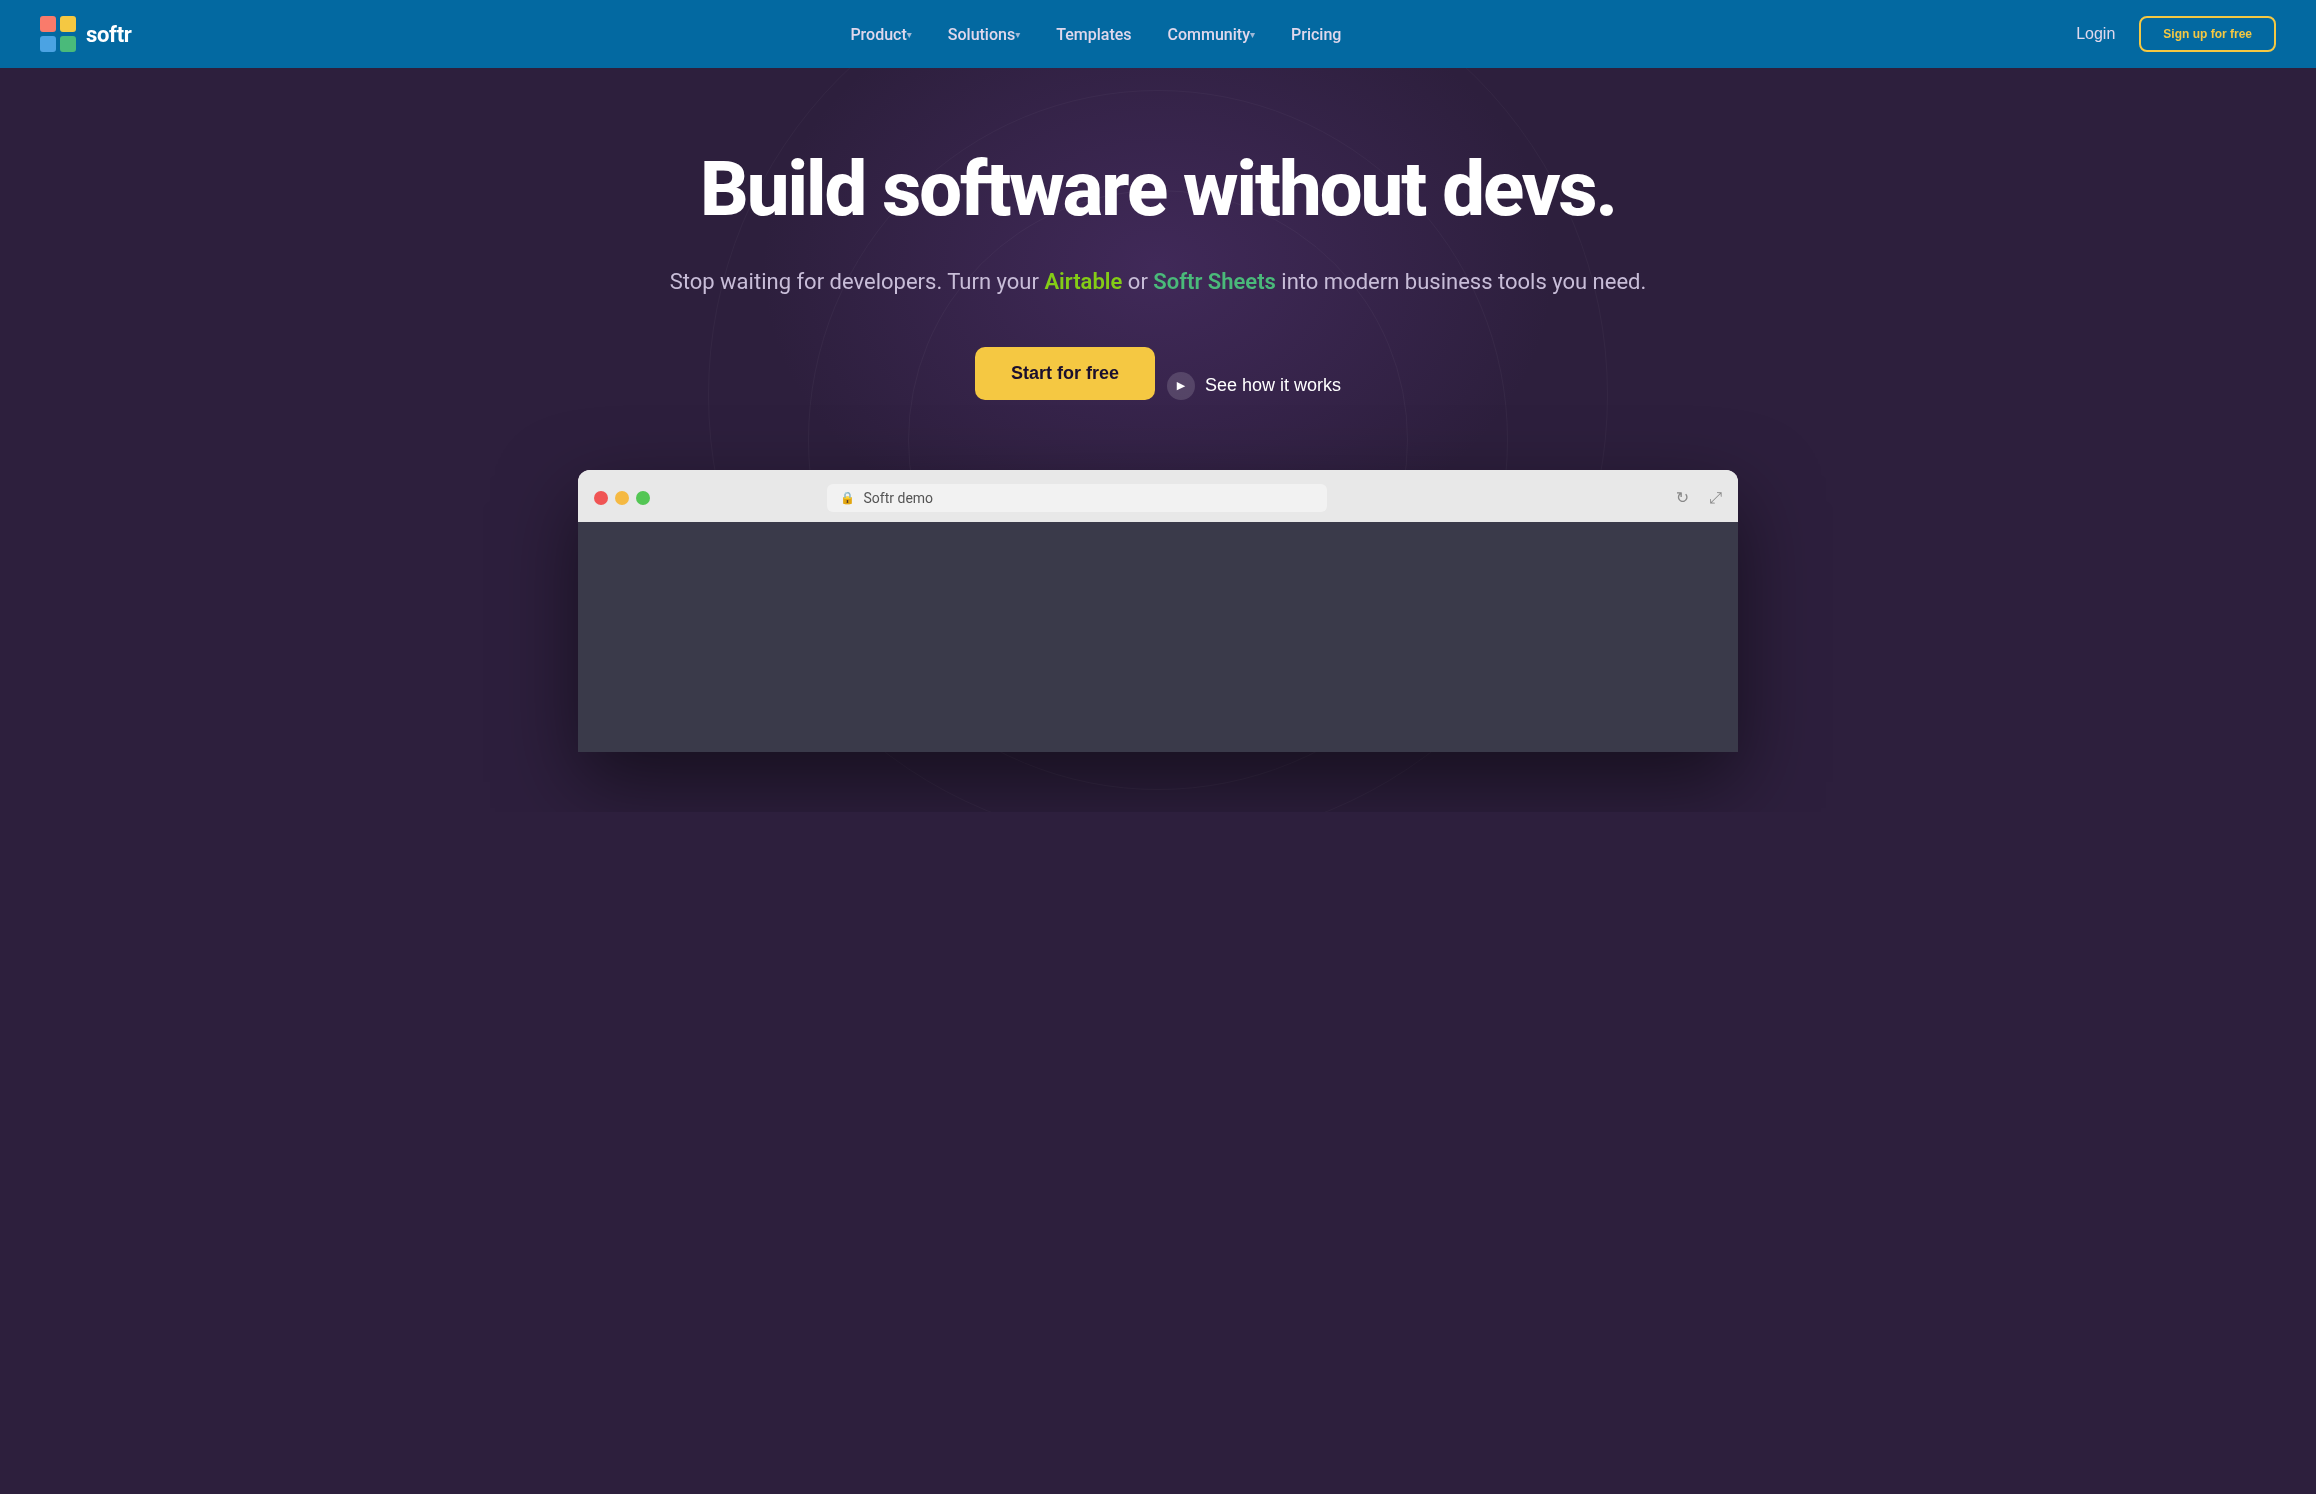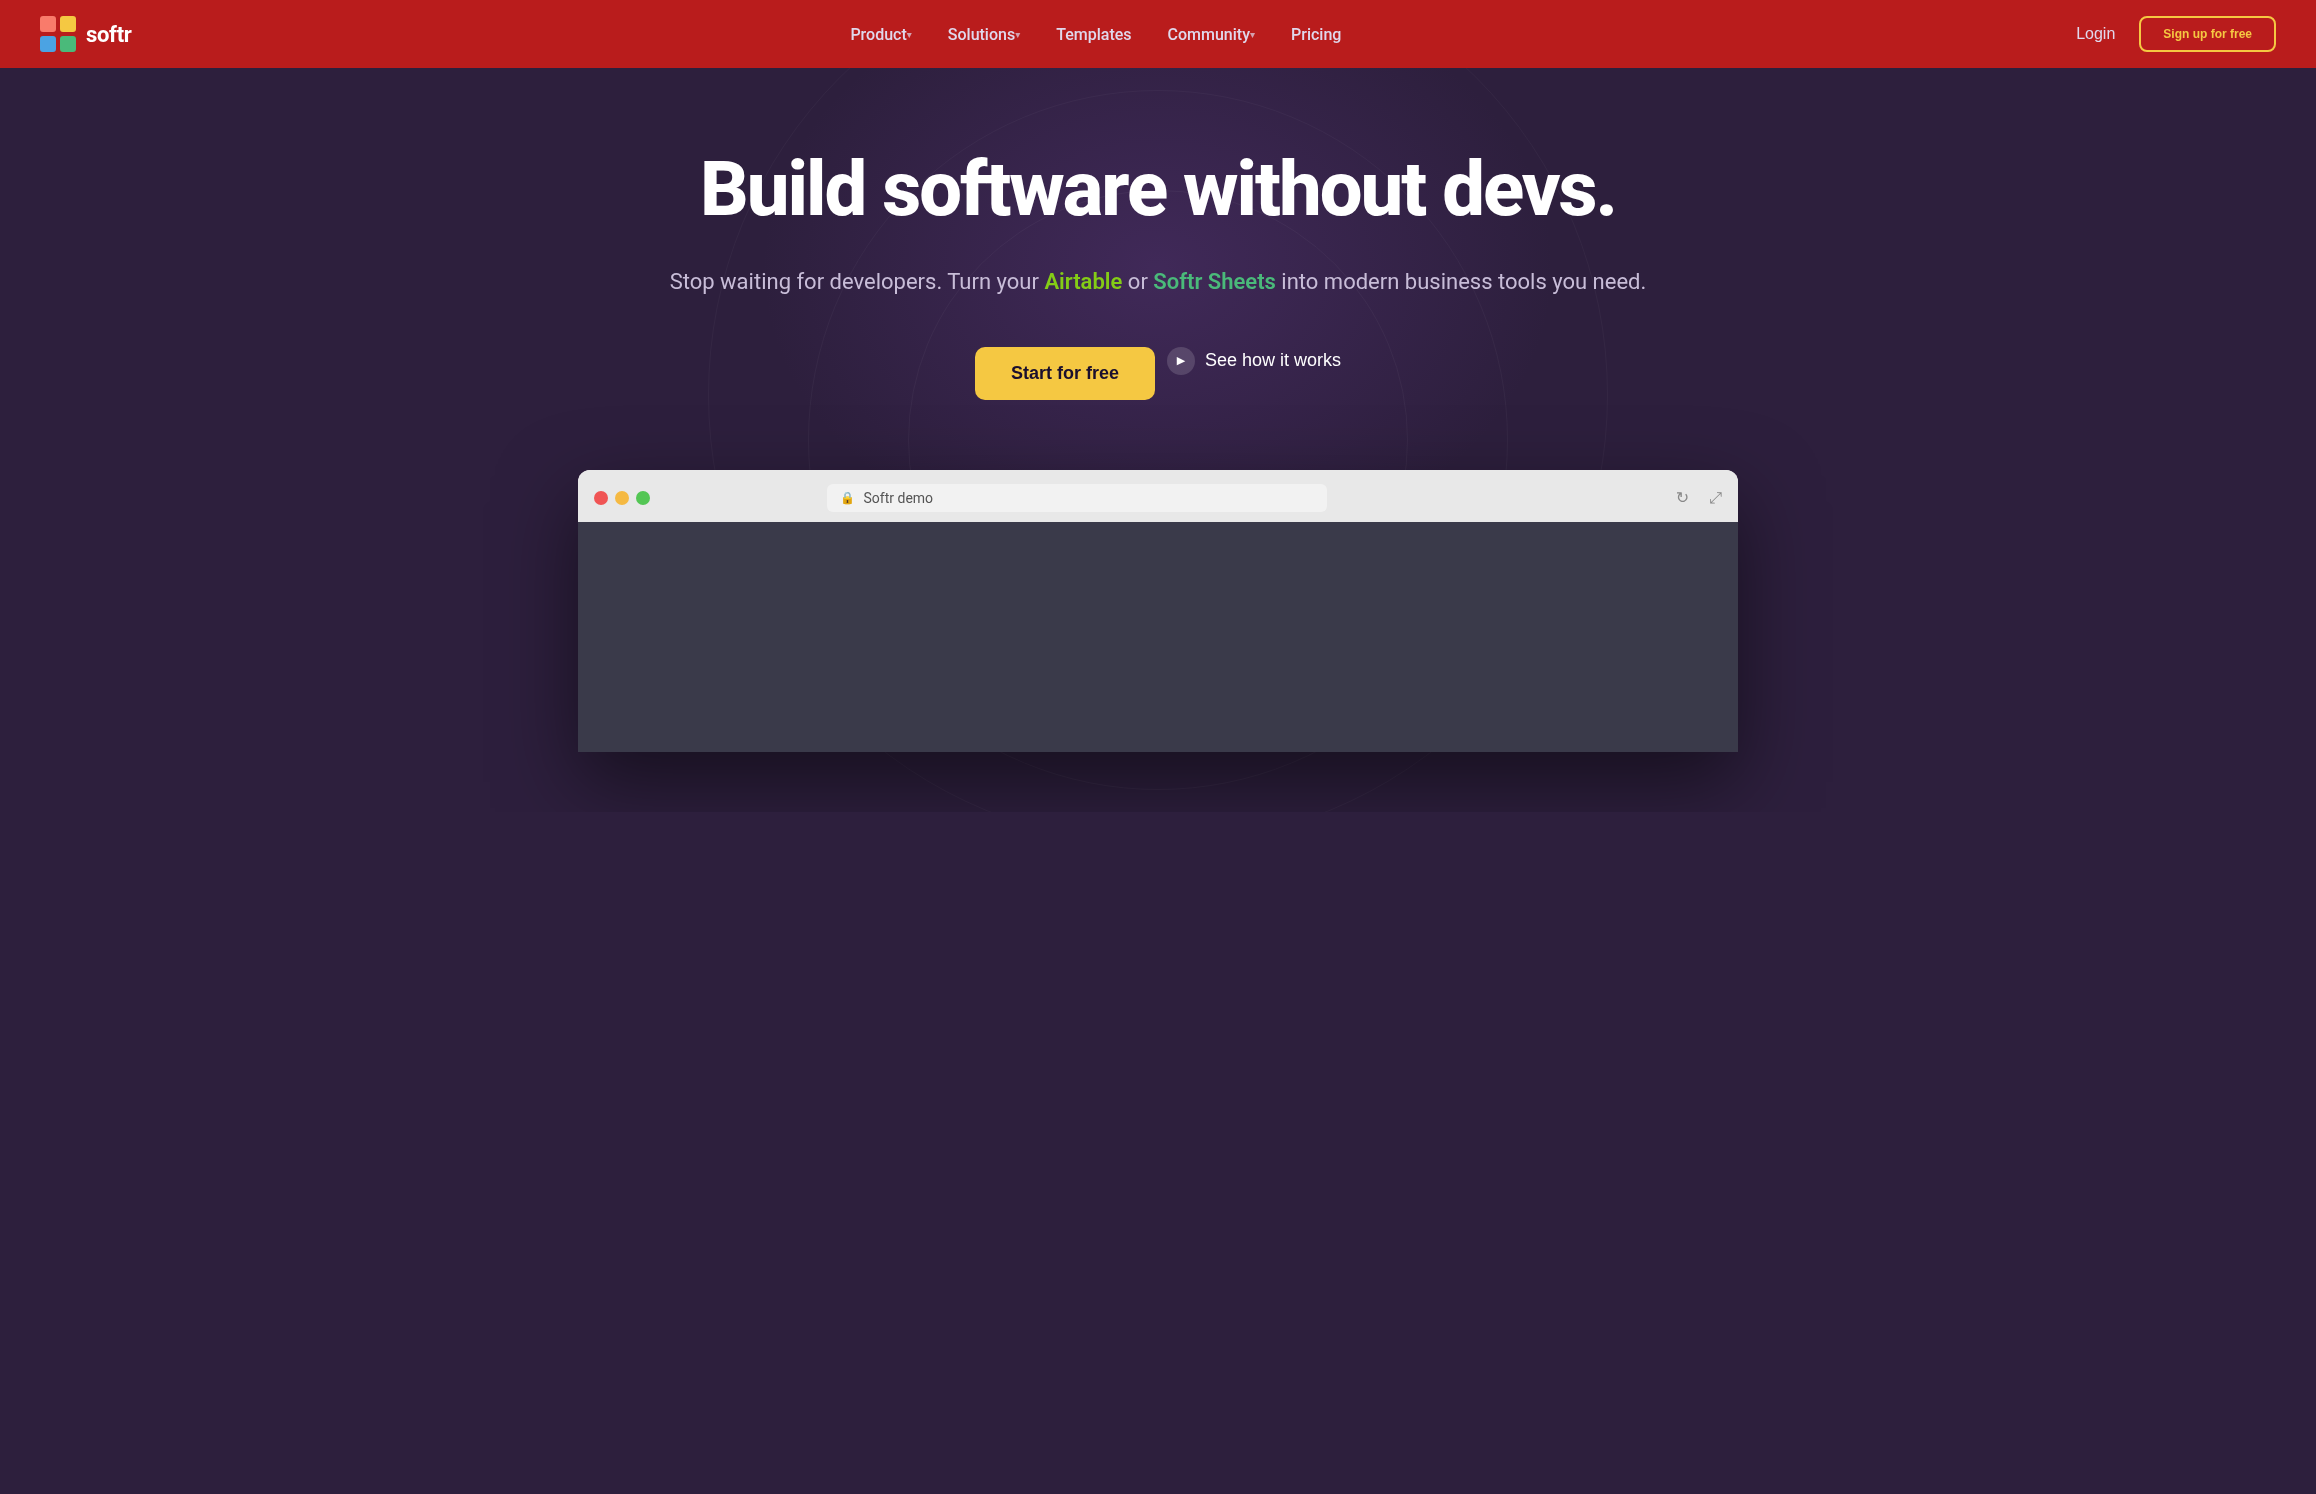--- a/index.html
+++ b/index.html
@@ -12,21 +12,21 @@
       overflow-x: hidden;
     }
 
     
     nav {
       display: flex;
       align-items: center;
       justify-content: space-between;
       padding: 0 40px;
       height: 68px;
-      background-color: #b91c1c;
+      background-color: #0369a1;
       position: relative;
       z-index: 10;
     }
 
     .nav-logo {
       display: flex;
       align-items: center;
       gap: 10px;
       text-decoration: none;
     }
@@ -171,21 +171,21 @@
     }
 
     .sheets-link {
       color: #4aba7a;
       font-weight: 600;
       text-decoration: none;
     }
 
     .hero-cta {
       display: flex;
-      align-items: flex-start;
+      align-items: flex-end;
       justify-content: center;
       gap: 12px;
       position: relative;
       z-index: 2;
       margin-bottom: 70px;
     }
 
     .btn-start {
       background: #f5c842;
       color: #1a0f2e;

